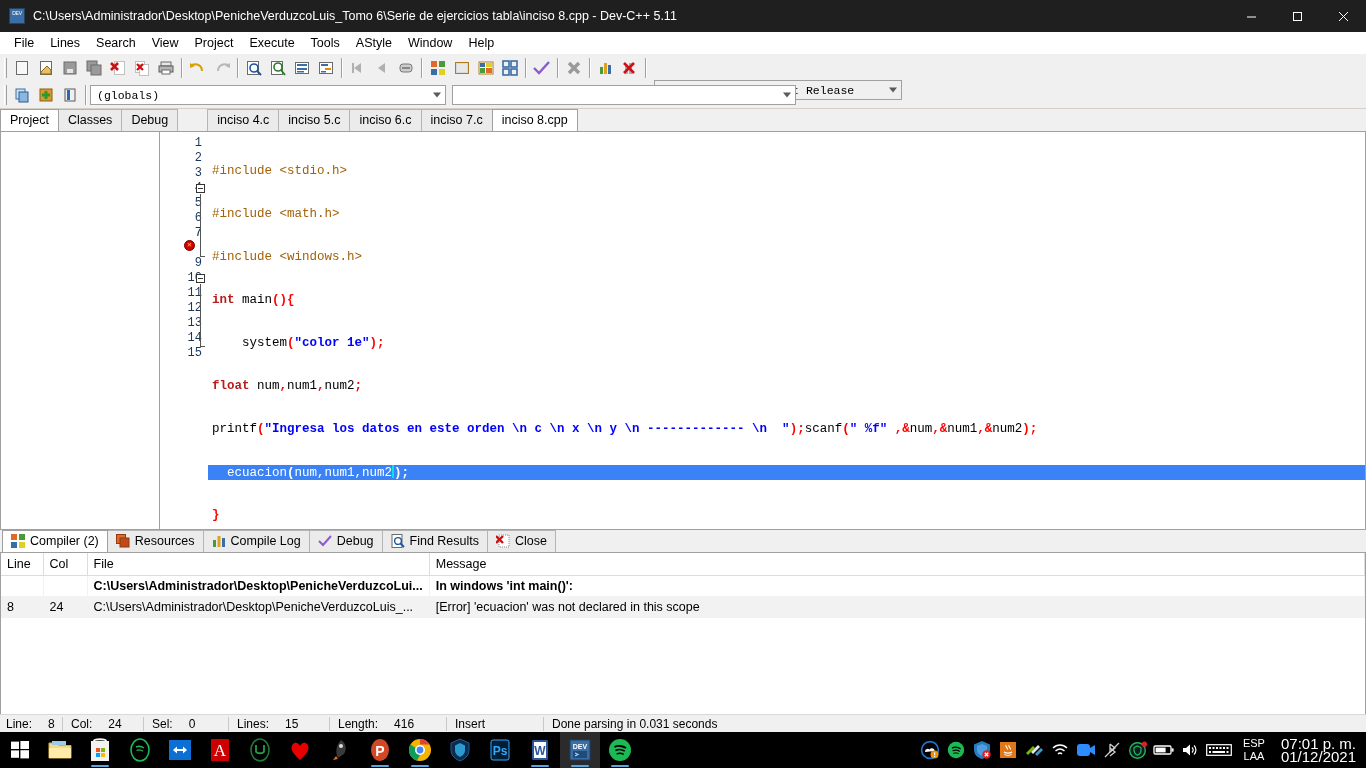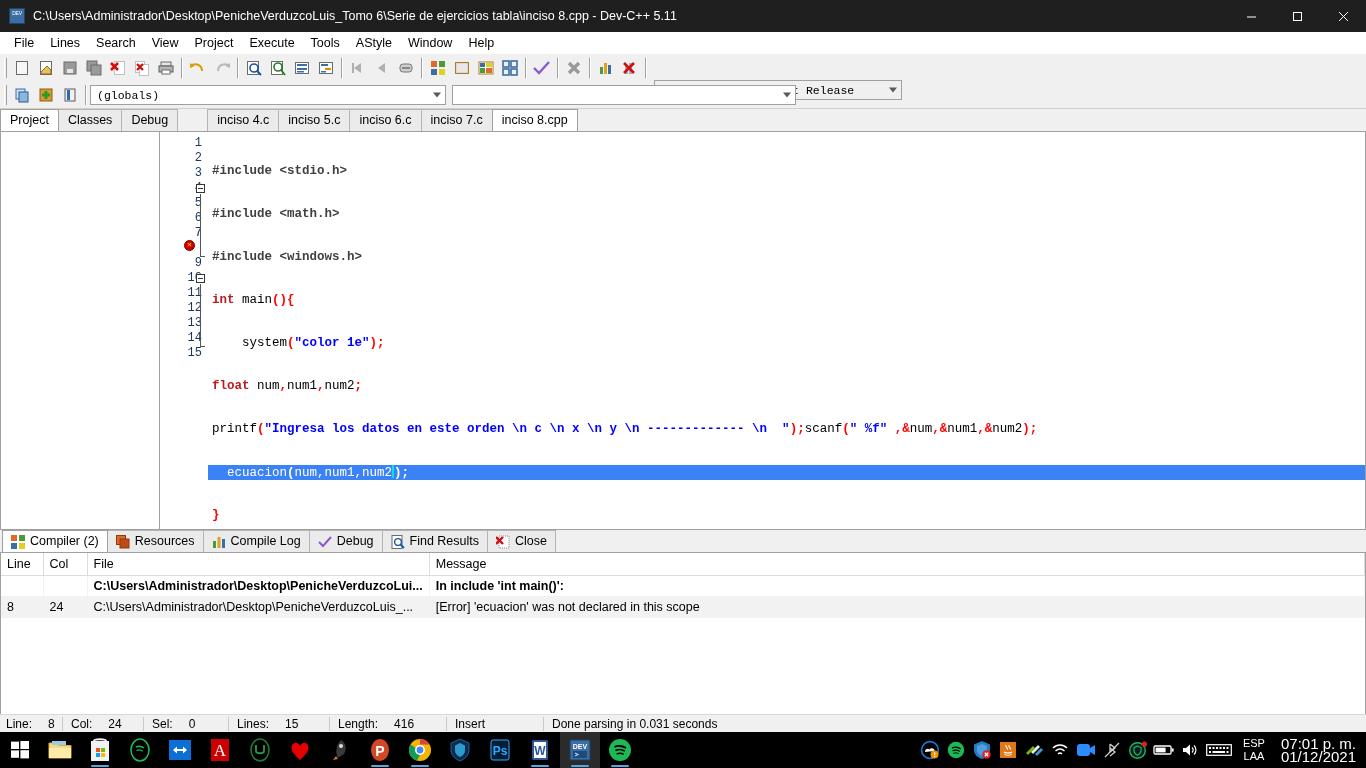--- a/index.html
+++ b/index.html
@@ -126,36 +126,36 @@
   }
   .code {
     flex: 1 1 auto; padding-top: 4px; position: relative;
     font-family: "Liberation Mono", monospace; font-size: 12.5px;
     white-space: pre; color: #000;
   }
   .cl { height: 15px; line-height: 15px; padding-left: 4px; }
   .cl.hl { background: #3b82f6; color: #ffffff; }
   .cl.hl .s, .cl.hl .k, .cl.hl .p, .cl.hl .n, .cl.hl .c { color: #ffffff; }
   .k { color: #b91c1c; font-weight: bold; }
-  .pp { color: #404040; font-weight: bold; }
+  .pp { color: #a16207; font-weight: normal; }
   .s { color: #0000ff; font-weight: bold; }
   .p { color: #ff0000; font-weight: bold; }
   .caret {
     display: inline-block; width: 2px; height: 13px; background: #00e5e5;
     vertical-align: -2px;
   }
 
   
   .bottom { background: #f0f0f0; height: 192px; }
   .bottabs {
     height: 23px; display: flex; align-items: flex-end; font-size: 12.5px;
     padding-left: 2px; border-bottom: 1px solid #a0a0a0;
   }
   .btab {
-    display: flex; align-items: center; gap: 5px;
+    display: flex; align-items: flex-start; gap: 5px;
     padding: 3px 8px; background: #ebebeb; border: 1px solid #b5b5b5;
     border-bottom: none; margin-right: -1px; line-height: 15px;
   }
   .btab.active { background: #ffffff; border-color: #a0a0a0; position: relative; z-index: 2; }
   .gridwrap { background: #ffffff; height: 169px; border: 1px solid #a0a0a0; border-top: none; }
   table.grid { width: 100%; border-collapse: collapse; font-size: 12.5px; padding-left: 22px; }
   table.grid th {
     text-align: left; font-weight: normal; padding: 3px 6px;
     border-right: 1px solid #dcdcdc; border-bottom: 1px solid #dcdcdc;
     background: #ffffff; height: 22px;
@@ -615,21 +615,21 @@
             <th class="col-col">Col</th>
             <th class="col-file">File</th>
             <th>Message</th>
           </tr>
         </thead>
         <tbody>
           <tr class="bold">
             <td></td>
             <td></td>
             <td>C:\Users\Administrador\Desktop\PenicheVerduzcoLui...</td>
-            <td>In include 'int main()':</td>
+            <td>In windows 'int main()':</td>
           </tr>
           <tr class="sel">
             <td>8</td>
             <td>24</td>
             <td>C:\Users\Administrador\Desktop\PenicheVerduzcoLuis_...</td>
             <td>[Error] 'ecuacion' was not declared in this scope</td>
           </tr>
         </tbody>
       </table>
     </div>

